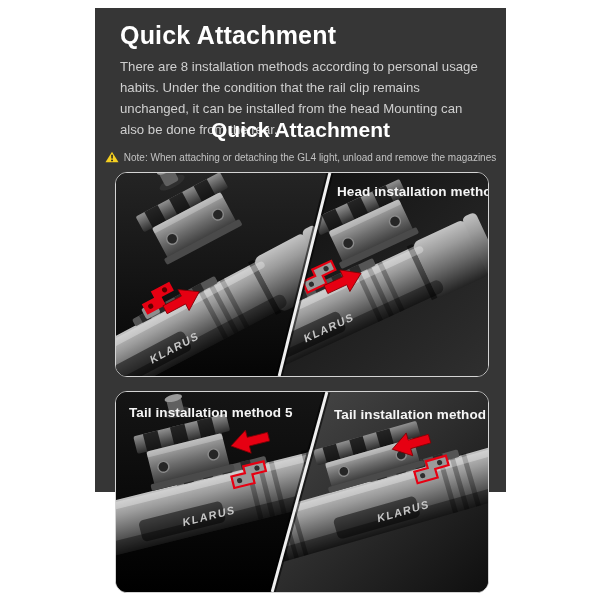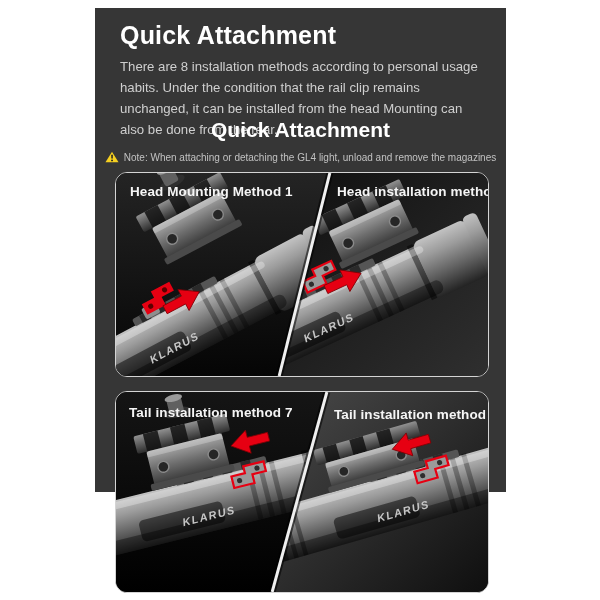--- a/index.html
+++ b/index.html
@@ -213,21 +213,20 @@
     </g>
         <g transform="translate(24,-25) rotate(0)">
       <polygon points="-20,-4.5 1,-4.5 1,-12 19,0 1,12 1,4.5 -20,4.5" fill="#e60012" stroke="#7e0005" stroke-width="0.8"></polygon>
     </g>
       </g>
     </g>
       <line x1="215" y1="0" x2="164" y2="205" stroke="rgba(0,0,0,.55)" stroke-width="7"></line>
       <line x1="215" y1="0" x2="164" y2="205" stroke="#f0f0f0" stroke-width="3"></line>
     </svg>
       </div>
-    <div class="panel-title" style="left:14px; top:11px;">Head Mounting Method 1</div>
     <div class="panel-title" style="left:221px; top:11px;">Head installation method 2</div>
   </div>
 
   <div class="photo-row" id="row2">
     <div class="ill" id="ill2">
         <svg viewBox="0 0 374 202" preserveAspectRatio="none">
       <polygon points="0,0 212,0 157,202 0,202" fill="url(#gR2L)"></polygon>
       <polygon points="212,0 374,0 374,202 157,202" fill="url(#gR2R)"></polygon>
       <g clip-path="url(#cpR2L)">
       <g transform="translate(100,112) rotate(-14)">
@@ -318,17 +317,17 @@
     </g>
         <g transform="translate(16,-52) rotate(180)">
       <polygon points="-20,-4.5 1,-4.5 1,-12 19,0 1,12 1,4.5 -20,4.5" fill="#e60012" stroke="#7e0005" stroke-width="0.8"></polygon>
     </g>
       </g>
     </g>
       <line x1="212" y1="0" x2="157" y2="202" stroke="rgba(0,0,0,.55)" stroke-width="7"></line>
       <line x1="212" y1="0" x2="157" y2="202" stroke="#f0f0f0" stroke-width="3"></line>
     </svg>
       </div>
-    <div class="panel-title" style="left:13px; top:13px;">Tail installation method 7</div>
+    <div class="panel-title" style="left:13px; top:13px;">Tail installation method 5</div>
     <div class="panel-title" style="left:218px; top:15px;">Tail installation method 2</div>
   </div>
 
 </div>
 
 </body></html>

